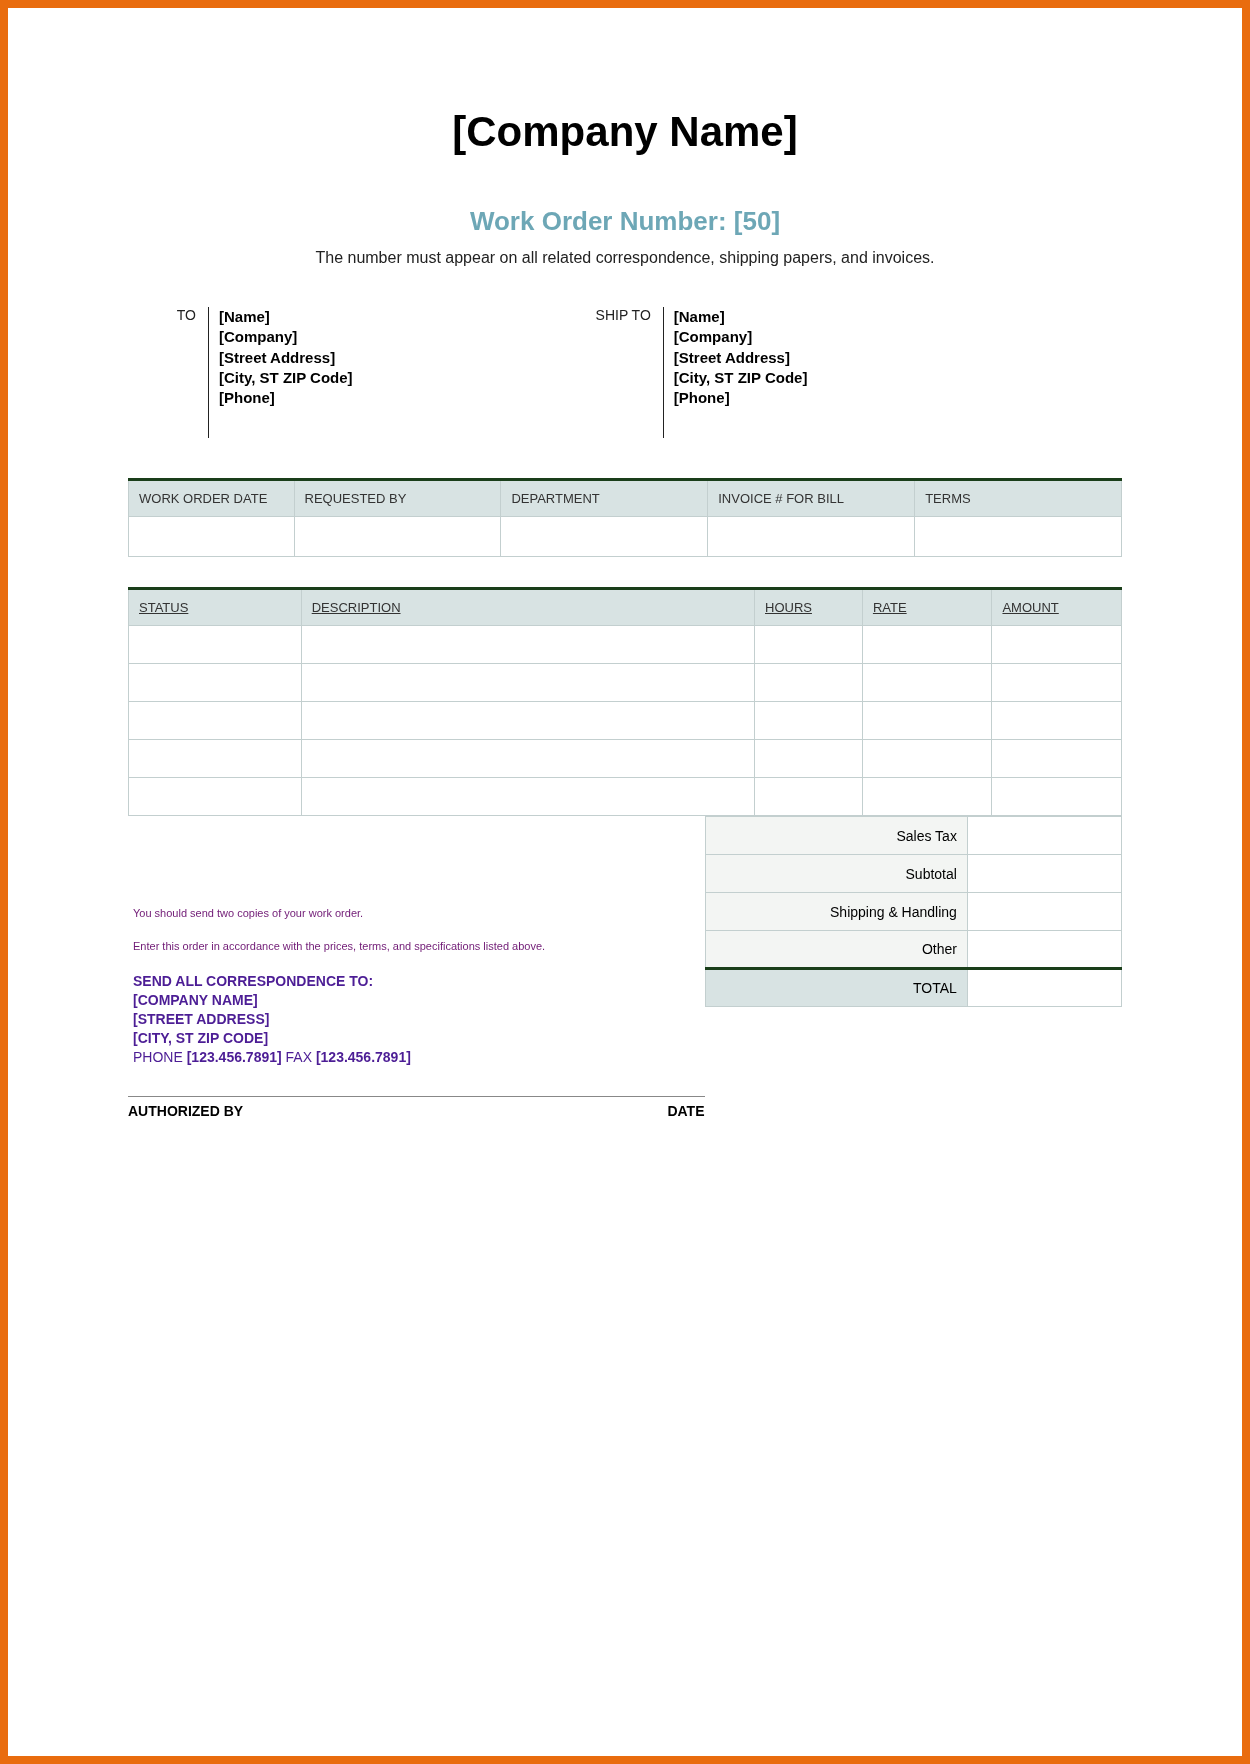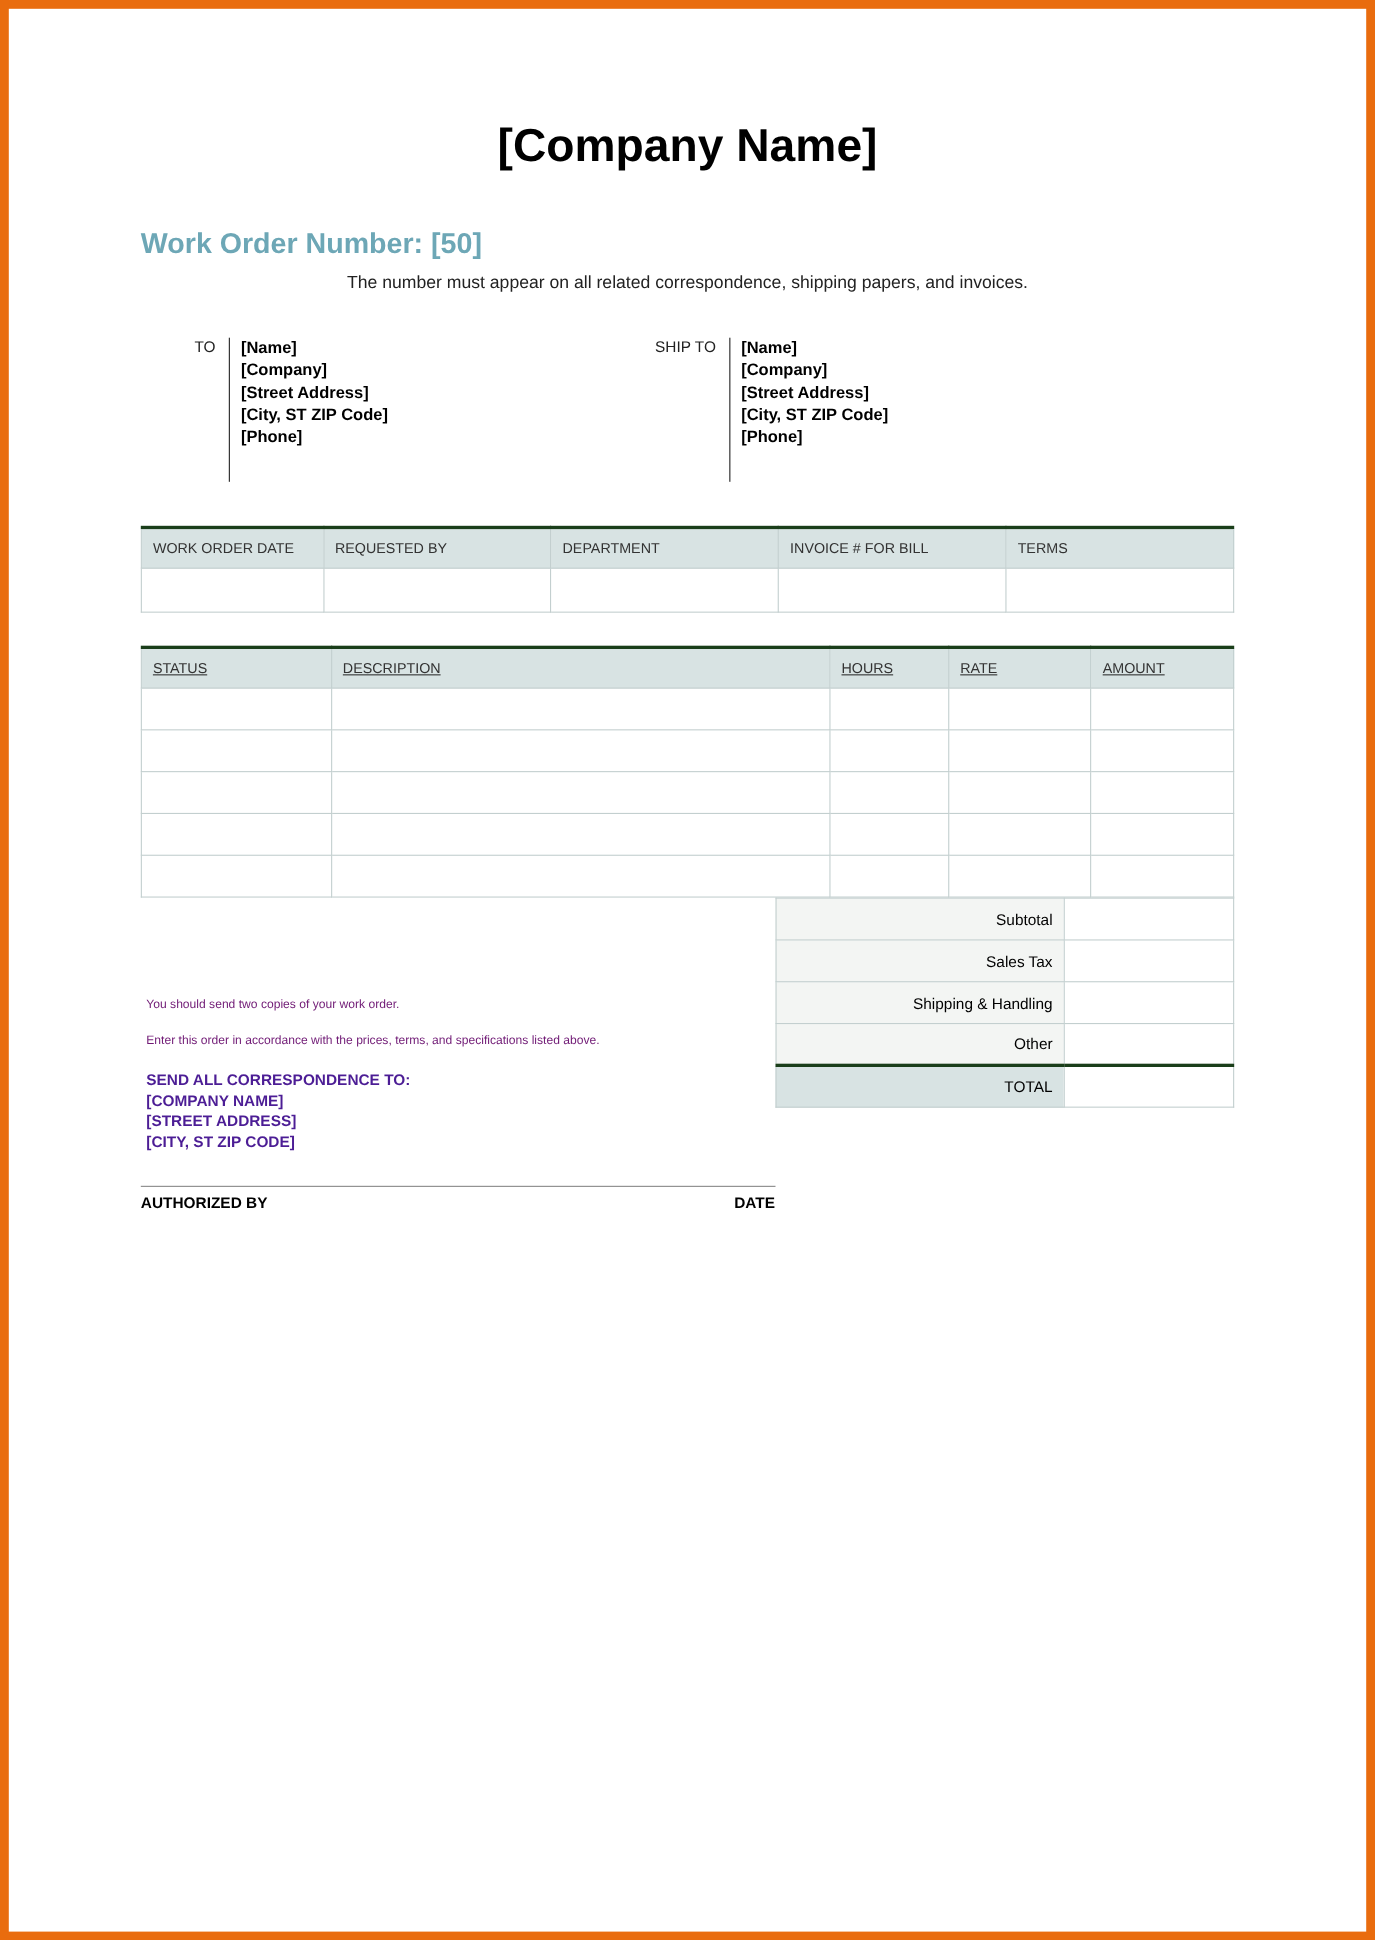--- a/index.html
+++ b/index.html
@@ -1,20 +1,20 @@
 <!DOCTYPE html>
 <html><head>
 <meta charset="utf-8">
 <style>
   * { box-sizing: border-box; margin: 0; padding: 0; }
   body { font-family: Arial, Helvetica, sans-serif; background: #fff; }
   .outer-frame { width: 1250px; height: 1764px; border: 8px solid #e96c0e; padding: 0; }
   .page { width: 100%; height: 100%; padding: 100px 120px 40px 120px; }
   .company-name { text-align: center; font-size: 42px; font-weight: bold; color: #000; margin-bottom: 50px; }
-  .order-number { text-align: left; font-size: 26px; font-weight: bold; color: #6da7b6; margin-bottom: 12px; }
+  .order-number { text-align: center; font-size: 26px; font-weight: bold; color: #6da7b6; margin-bottom: 12px; }
   .order-note { text-align: center; font-size: 16px; color: #222; margin-bottom: 40px; }
   .addresses { display: flex; gap: 4px; margin-bottom: 40px; padding-left: 10px; }
   .addr-block { display: flex; }
   .addr-block.to { width: 46%; }
   .addr-block.ship { width: 54%; }
   .addr-label { font-size: 14px; color: #222; text-align: right; padding-right: 12px; padding-top: 0; width: 70px; }
   .addr-label.ship { width: 70px; }
   .addr-lines { border-left: 1px solid #222; padding: 0 0 30px 10px; font-size: 15px; font-weight: bold; color: #000; line-height: 1.35; }
   table { border-collapse: collapse; width: 100%; }
   .info-table { margin-bottom: 30px; border-top: 3px solid #1a3e1a; }
@@ -143,31 +143,32 @@
       <div class="lower-left">
         <div class="notes">
           <p>You should send two copies of your work order.</p>
           <p>Enter this order in accordance with the prices, terms, and specifications listed above.</p>
         </div>
         <div class="corr-block">
           <div class="b">SEND ALL CORRESPONDENCE TO:</div>
           <div class="b">[COMPANY NAME]</div>
           <div class="b">[STREET ADDRESS]</div>
           <div class="b">[CITY, ST  ZIP CODE]</div>
+          <div><span>PHONE </span><span class="b">[123.456.7891]</span><span>  FAX </span><span class="b">[123.456.7891]</span></div>
         </div>
       </div>
       <div class="lower-right">
         <table class="totals-table">
           <tbody>
               <tr>
-                <td class="label">Subtotal</td>
+                <td class="label">Sales Tax</td>
                 <td class="value"></td>
               </tr>
           <tr>
-                <td class="label">Sales Tax</td>
+                <td class="label">Subtotal</td>
                 <td class="value"></td>
               </tr>
           <tr>
                 <td class="label">Shipping &amp; Handling</td>
                 <td class="value"></td>
               </tr>
           <tr>
                 <td class="label">Other</td>
                 <td class="value"></td>
               </tr>

